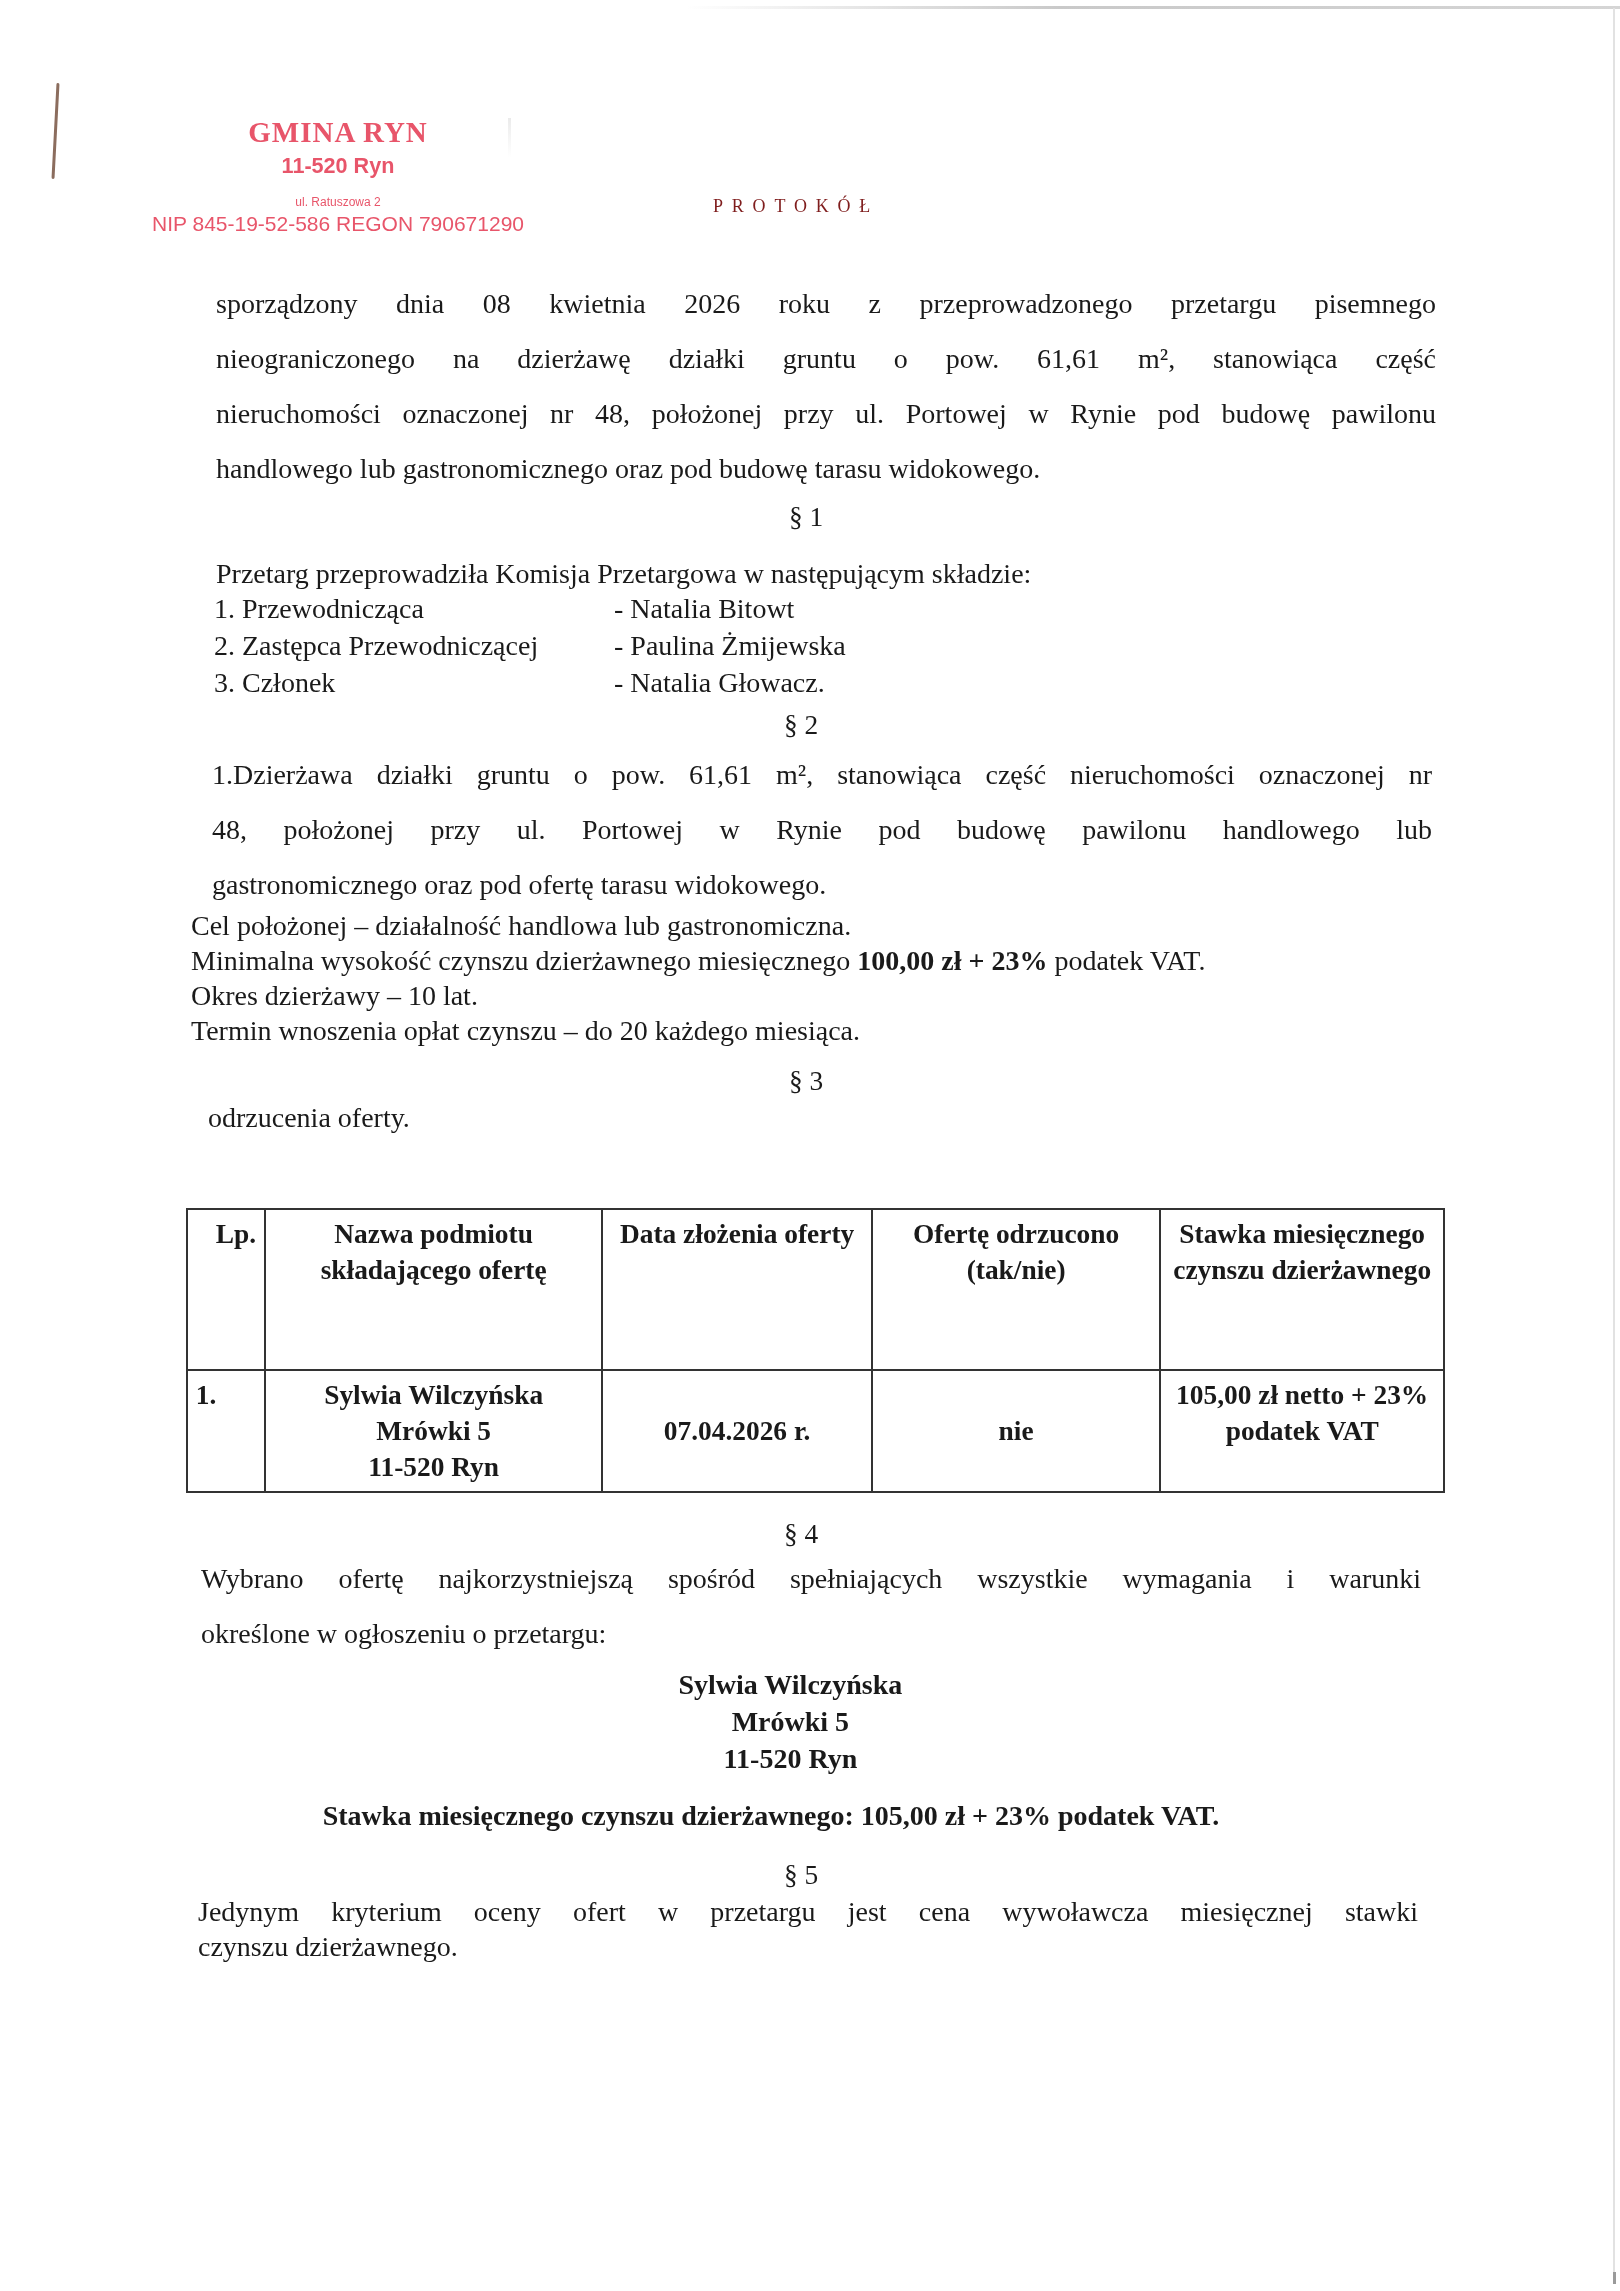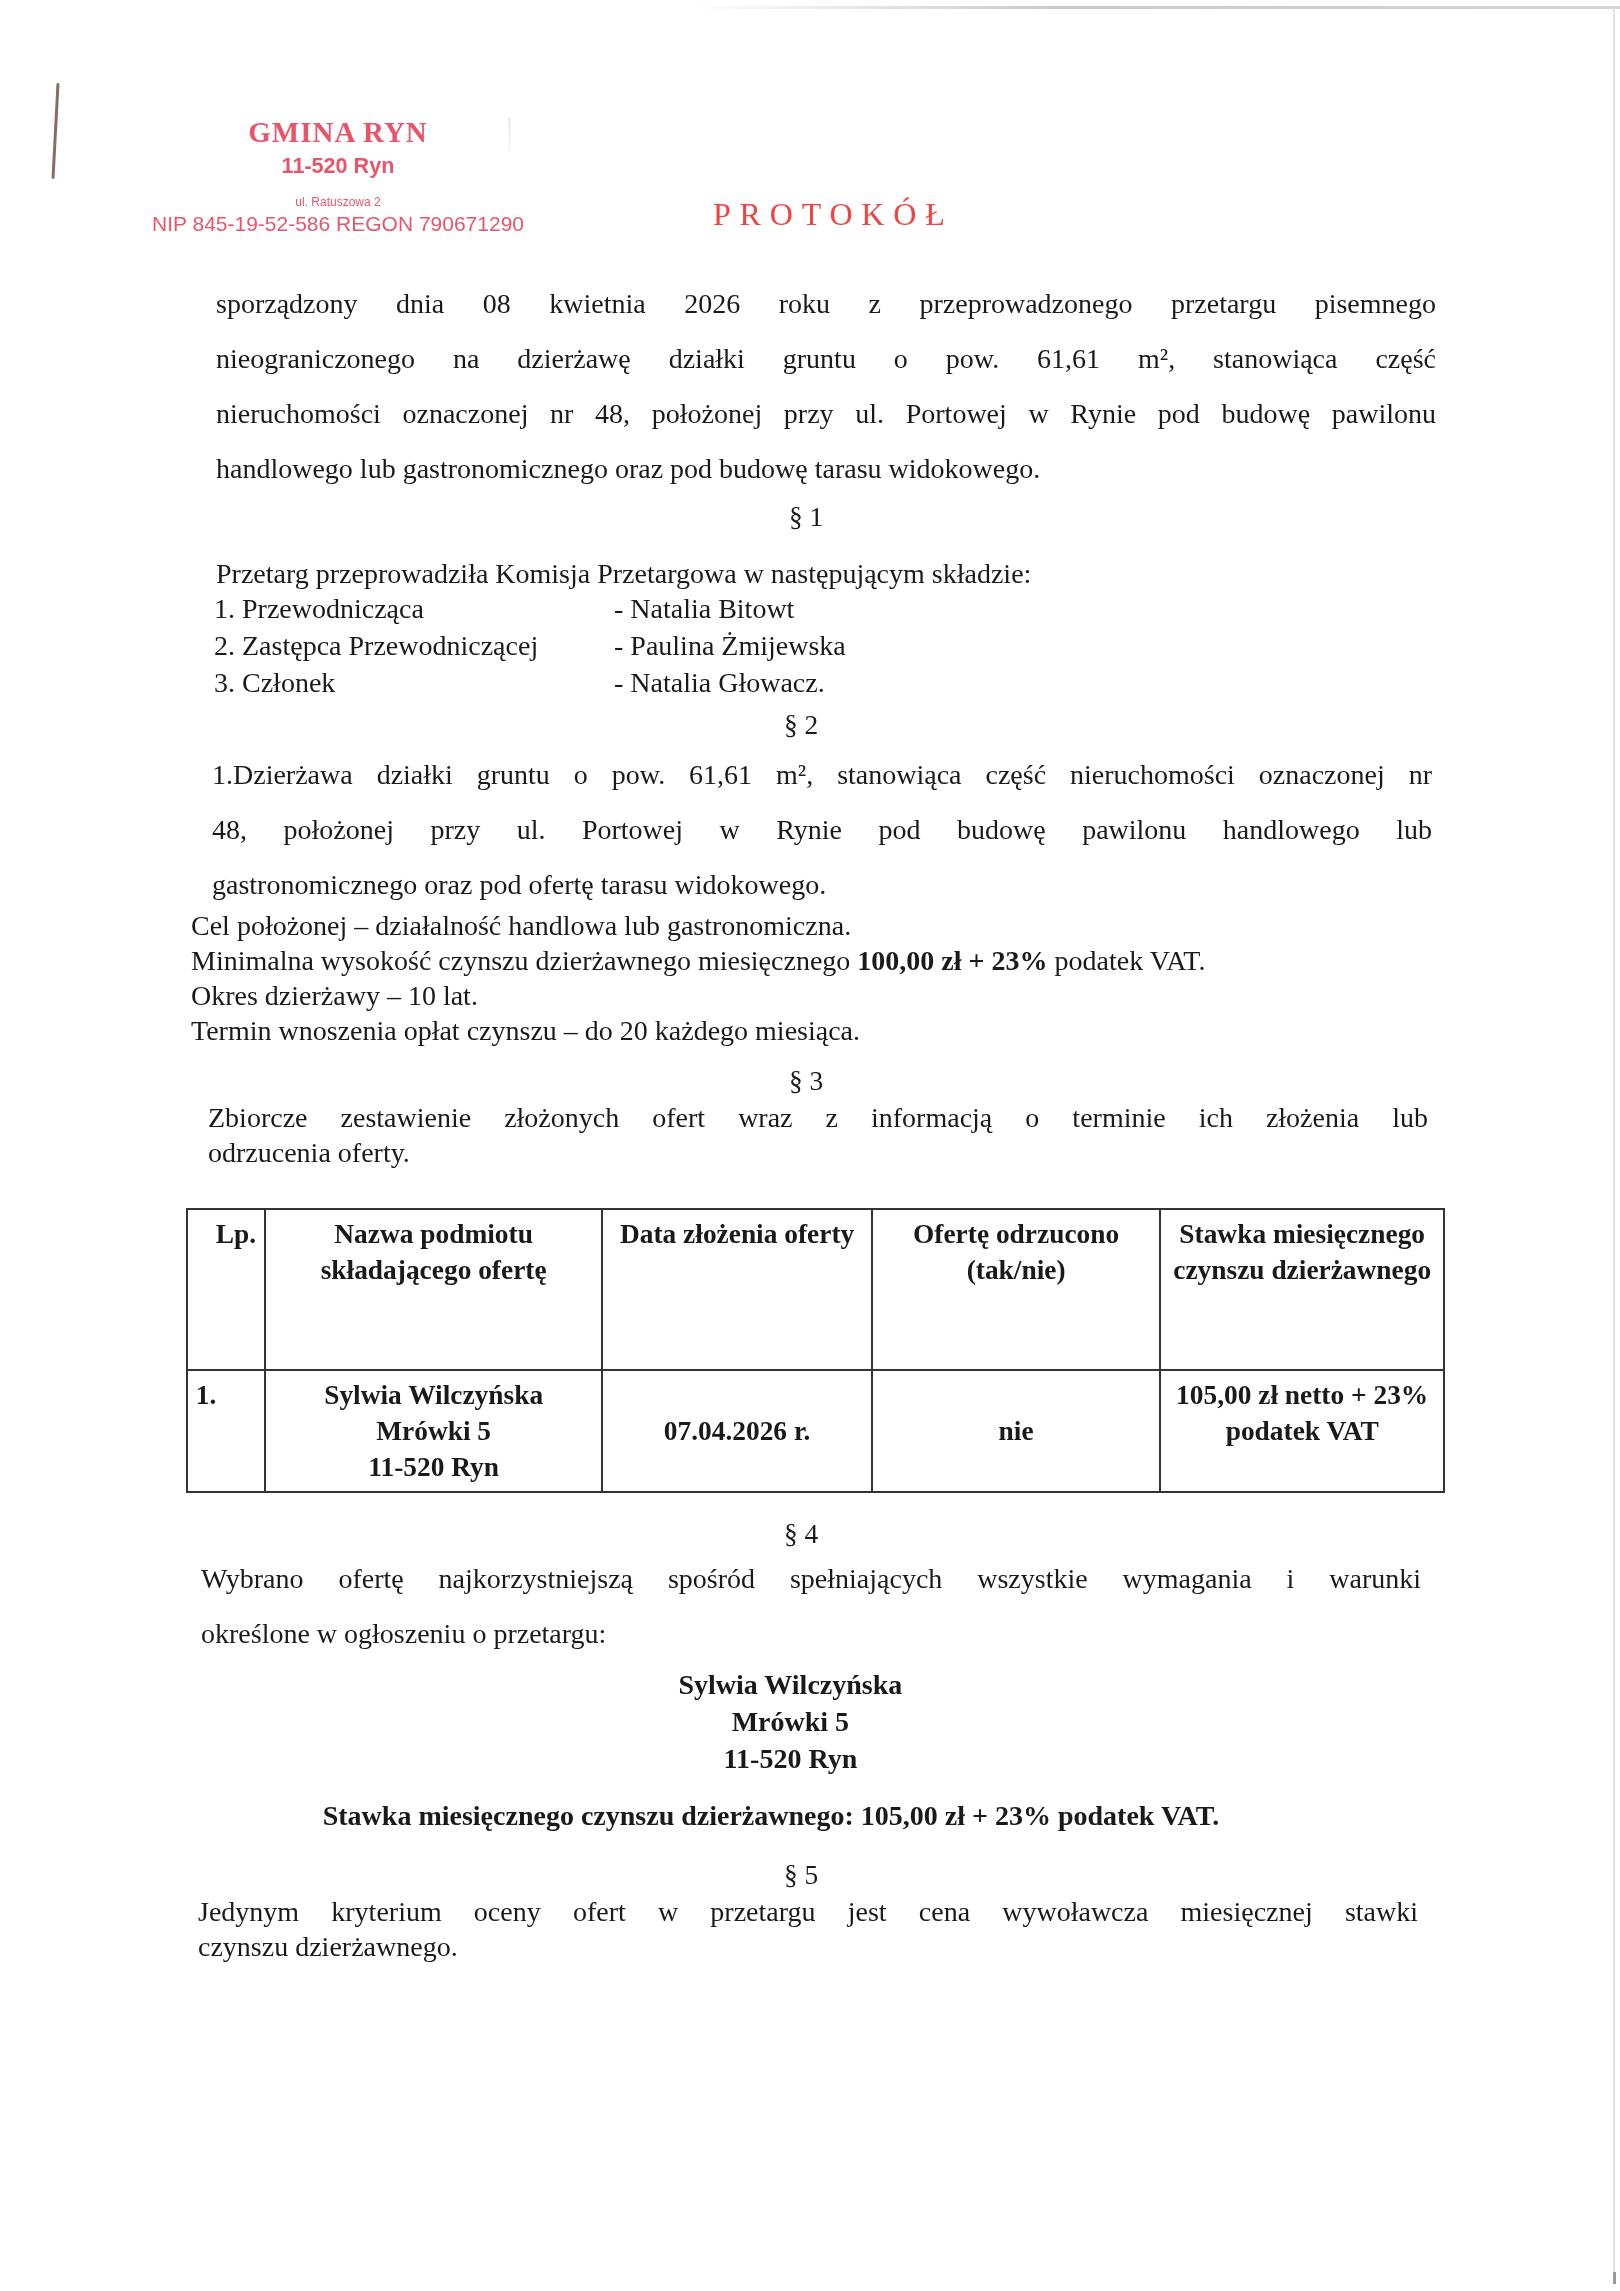--- a/index.html
+++ b/index.html
@@ -14,21 +14,21 @@
 
     .stamp { position: absolute; left: 147px; top: 116px; width: 382px; text-align: center;
              color: #e8556a; }
     .stamp .s1 { font-family: "Liberation Serif", serif; font-weight: bold; font-size: 29px; letter-spacing: 1px; }
     .stamp .s2 { font-family: "Liberation Sans", sans-serif; font-weight: bold; font-size: 21.6px; margin-top: 3.9px; }
     .stamp .s3 { font-family: "Liberation Sans", sans-serif; font-size: 12px; margin-top: 16px; }
     .stamp .s4 { font-family: "Liberation Sans", sans-serif; font-size: 21px; margin-top: 2.9px; }
     .stamp-smudge { position: absolute; left: 508px; top: 118px; width: 2.9px; height: 39px;
                     background: linear-gradient(#ddd, transparent); opacity: .6; }
 
-    .title { position: absolute; left: 713px; top: 196px; font-size: 32px; letter-spacing: 8.8px; color: #ef4444; }
+    .title { position: absolute; left: 713px; top: 196px; font-size: 18px; letter-spacing: 8.8px; color: #7f1d1d; }
     .para { position: absolute; left: 216px; width: 1220px; font-size: 28px; }
     .para .ln { display: block; text-align: justify; text-align-last: justify; white-space: nowrap; }
     .para .ln.end { text-align-last: left; }
 
     .sect { position: absolute; font-size: 27.4px; }
 
     .committee { position: absolute; left: 214px; top: 547px; font-size: 28px; line-height: 37px; }
     .committee .row { position: relative; height: 37px; }
     .committee .role { position: absolute; left: 0; white-space: nowrap; }
     .committee .name { position: absolute; left: 400px; white-space: nowrap; }
@@ -97,21 +97,20 @@
 </div>
 <div class="plain-lines" style="top:908px;">
   <div>Cel położonej – działalność handlowa lub gastronomiczna.</div>
   <div><span>Minimalna wysokość czynszu dzierżawnego miesięcznego </span><b>100,00 zł + 23%</b><span> podatek VAT.</span></div>
   <div>Okres dzierżawy – 10 lat.</div>
   <div>Termin wnoszenia opłat czynszu – do 20 każdego miesiąca.</div>
 </div>
 
 <div class="sect" style="left:789px; top:1066px;">§ 3</div>
 <div class="para" style="left:208px; width:1220px; top:1100px; line-height:35px;">
-  <span class="ln">Zbiorcze zestawienie złożonych ofert wraz z informacją o terminie ich złożenia lub</span>
   <span class="ln end">odrzucenia oferty.</span>
 </div>
 
 <table class="offers">
   <colgroup>
     <col style="width:78px">
       <col style="width:338px">
       <col style="width:270px">
       <col style="width:289px">
       <col style="width:284px">

